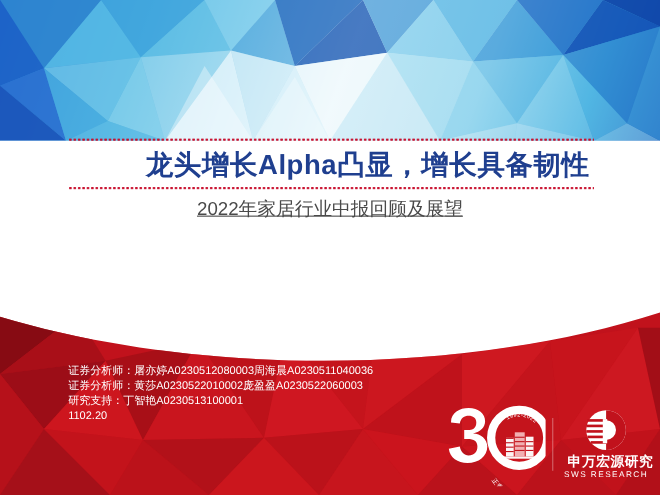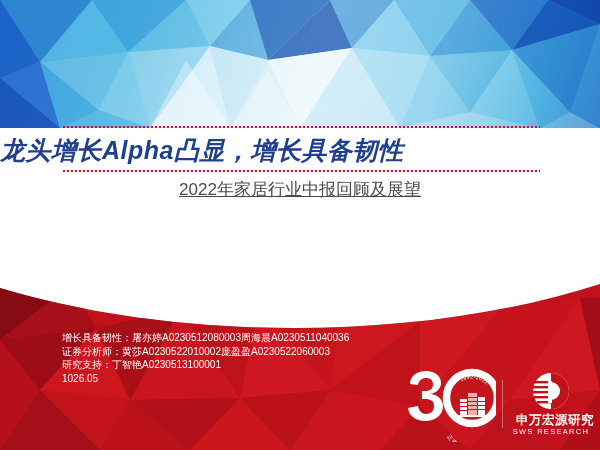--- a/index.html
+++ b/index.html
@@ -23,23 +23,23 @@
   .redband svg{position:absolute;left:0;top:0;}
 
   
   .dotrule{position:absolute;left:62px;width:478px;height:2px;
            background-image:radial-gradient(circle, #c8102e 0 1px, transparent 1.2px);
            background-size:4px 2px;background-repeat:repeat-x;}
   .dotrule.top{top:126px;}
   .dotrule.bottom{top:170px;}
 
   
-  .title{position:absolute;left:0;top:131px;width:536px;text-align:left;
+  .title{position:absolute;left:0;top:131px;width:536px;text-align:right;
          font-size:25px;font-weight:bold;color:#1f3f8f;letter-spacing:.5px;
-         line-height:38px;white-space:nowrap;font-style:italic;}
+         line-height:38px;white-space:nowrap;}
   .subtitle{position:absolute;left:0;top:178px;width:600px;text-align:center;
             font-size:17px;color:#4a4a4a;line-height:24px;white-space:nowrap;text-decoration:underline;}
 
   
   .credits{position:absolute;left:62px;top:331px;color:#ffffff;font-size:10px;line-height:13.5px;}
   .credits div{white-space:nowrap;}
 
   
   .anniv{position:absolute;left:404px;top:368px;width:92px;height:74px;}
   .swslogo{position:absolute;left:508px;top:372px;width:86px;height:66px;}
@@ -144,24 +144,24 @@
     </svg>
   </div>
 
   <div class="dotrule top"></div>
   <div class="dotrule bottom"></div>
 
   <div class="title">龙头增长Alpha凸显，增长具备韧性</div>
   <div class="subtitle">2022年家居行业中报回顾及展望</div>
 
   <div class="credits">
-    <div>增长具备韧性：屠亦婷A0230512080003周海晨A0230511040036</div>
+    <div>证券分析师：屠亦婷A0230512080003周海晨A0230511040036</div>
     <div>证券分析师：黄莎A0230522010002庞盈盈A0230522060003</div>
     <div>研究支持：丁智艳A0230513100001</div>
-    <div>1026.05</div>
+    <div>1102.20</div>
   </div>
 
   <div class="anniv">
     <svg width="92" height="74" viewBox="0 0 92 74">
 
       <path d="M6,16 C6,7 14,3 22,3 C31,3 37,8 37,15 C37,21 32,25 26,26 C33,26 39,31 39,38 C39,47 31,53 21,53 C12,53 5,48 4,40 L14,38 C15,43 18,46 22,46 C27,46 30,43 30,38 C30,33 27,31 21,31 L18,31 L18,23 L21,23 C26,23 29,21 29,16 C29,12 26,10 22,10 C18,10 15,12 14,17 Z" fill="#ffffff"></path>
 
       <circle cx="68" cy="30" r="25.5" fill="none" stroke="#ffffff" stroke-width="7.5"></circle>
 
       <path id="arcTop" d="M51,20 A20,20 0 0 1 85,20" fill="none"></path>

